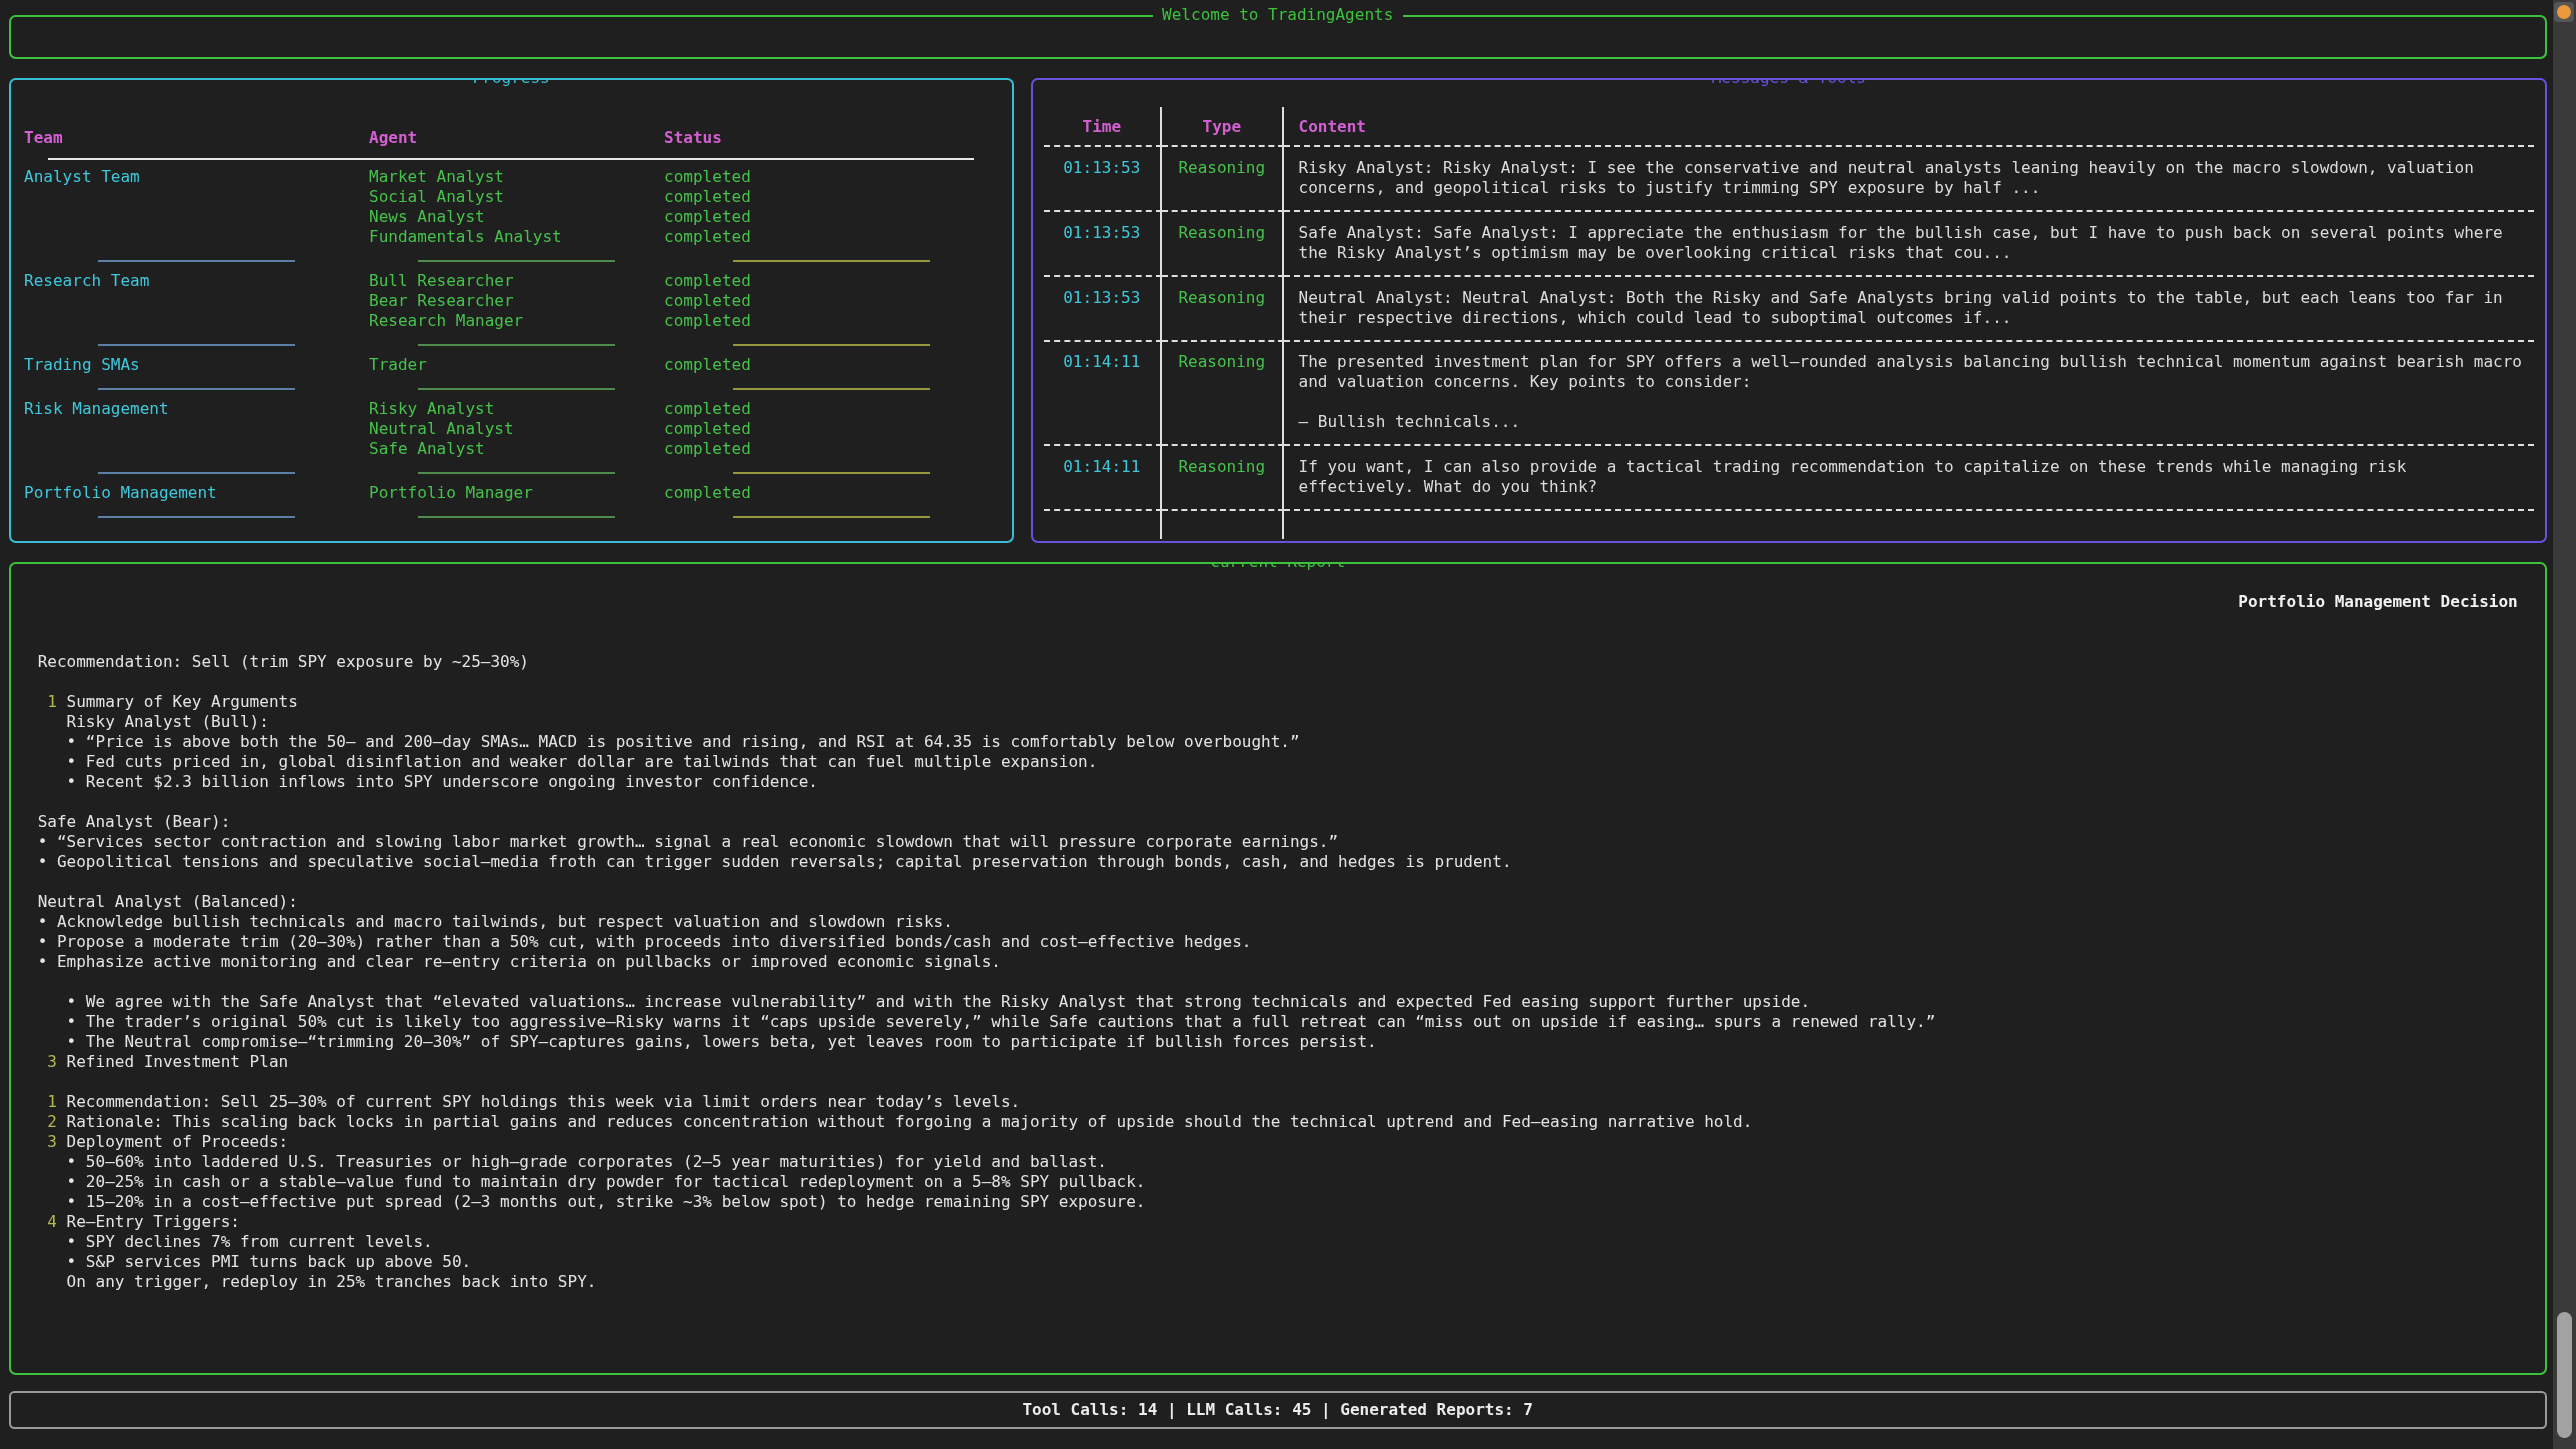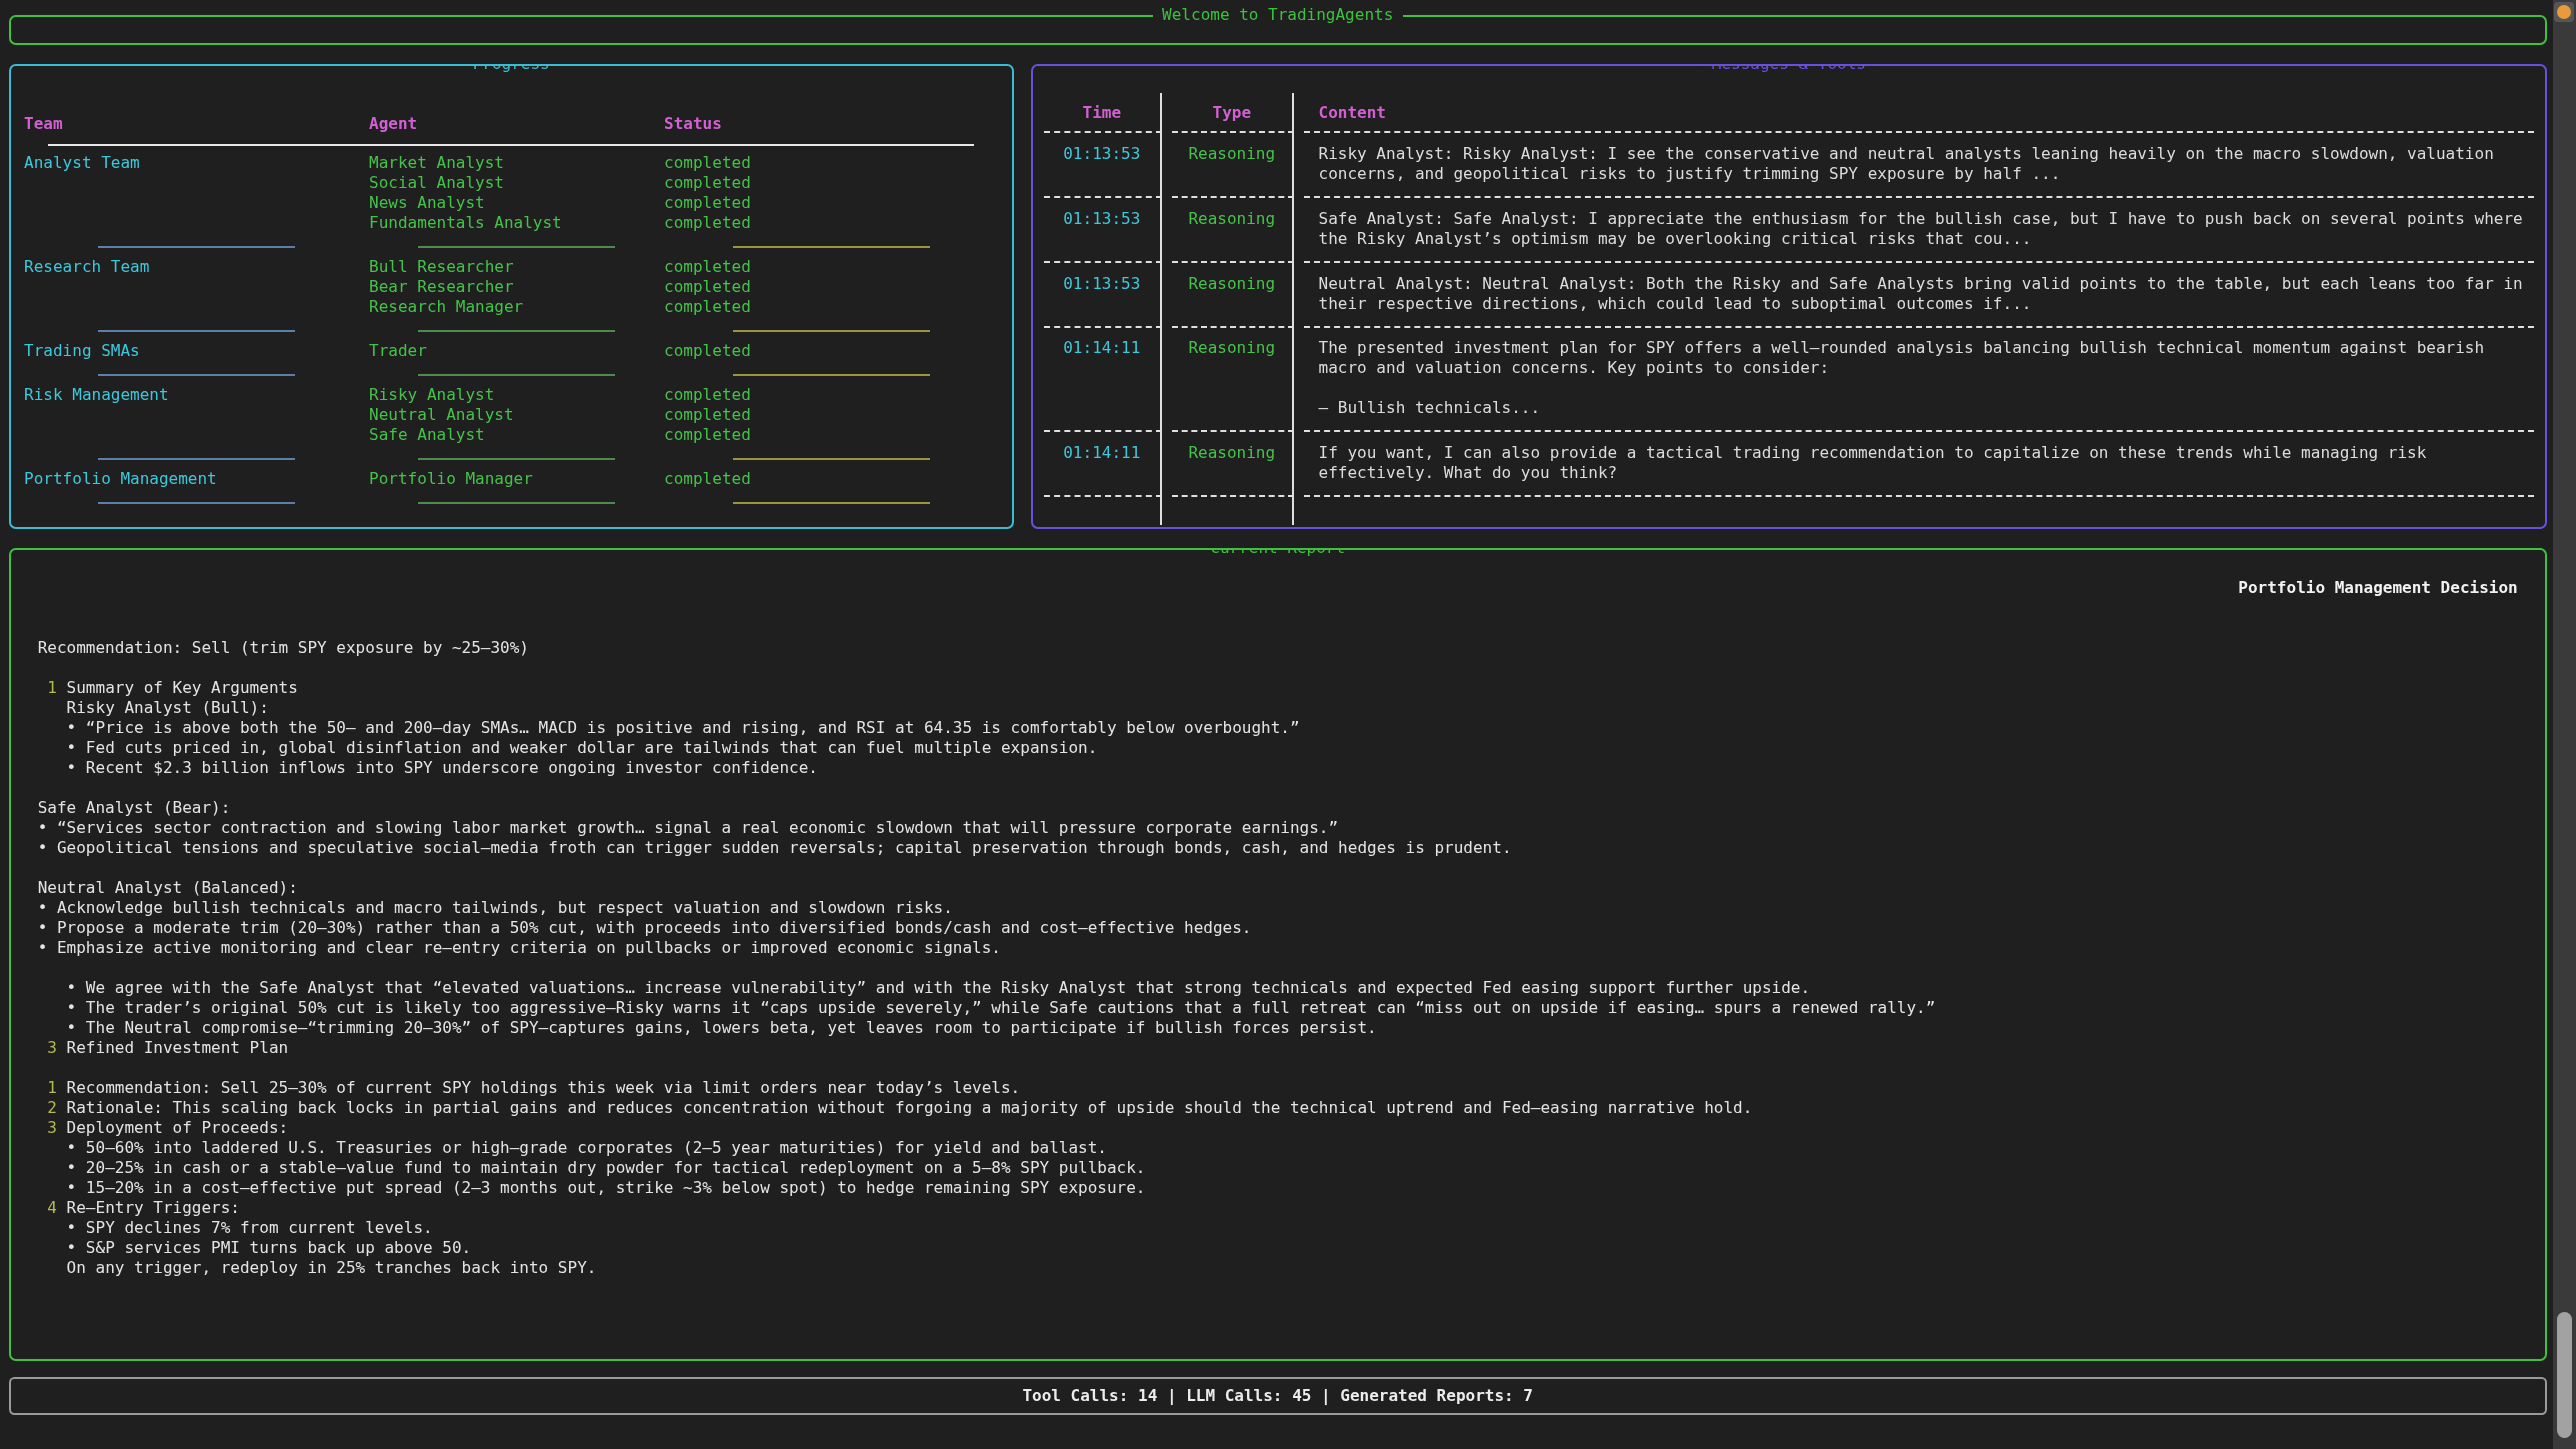--- a/index.html
+++ b/index.html
@@ -30,21 +30,21 @@
   .content{position:absolute;left:8.7px;top:14.8px;width:2538px;}
 
   
   .panel{position:relative;border:2px solid;border-radius:6.7px;background:var(--bg);}
   .panel-title{
     position:absolute;top:-11.4px;left:50%;transform:translateX(-50%);
     background:var(--bg);padding:0 9.4px;white-space:nowrap;
   }
 
   
-  .banner{height:30px;border-color:var(--green);}
+  .banner{height:44px;border-color:var(--green);}
   .banner .panel-title{color:var(--green);}
 
   
   .main-row{display:flex;gap:17.4px;margin-top:19px;height:465px;}
   .progress-panel{width:1005px;flex:none;border-color:var(--cyan);overflow:hidden;}
   .progress-panel .panel-title{color:var(--cyan);}
   .messages-panel{flex:1;border-color:var(--purple);overflow:hidden;}
   .messages-panel .panel-title{color:var(--purple);}
 
   
@@ -57,21 +57,21 @@
   .pg-agent{color:var(--ok-green);}
   .pg-status{color:var(--ok-green);}
   .pg-sep{height:20px;align-items:center;padding-top:8px;}
   .pg-sep span{display:block;height:0;border-top:2px solid;width:197px;margin:0 auto;}
   .pg-sep .s1{border-color:var(--sep-blue);}
   .pg-sep .s2{border-color:var(--sep-green);}
   .pg-sep .s3{border-color:var(--sep-olive);}
 
   
   .msg-table{margin:27px 10.7px 0 10.7px;}
-  .msg-grid{display:grid;grid-template-columns:118px 122px 1fr;gap:10px;}
+  .msg-grid{display:grid;grid-template-columns:118px 122px 1fr;}
   .msg-cell{padding:8px 9.4px;}
   .c-time{text-align:center;color:var(--time-cyan);border-right:2px solid var(--line-white);}
   .c-type{text-align:center;color:var(--ok-green);border-right:2px solid var(--line-white);}
   .c-content{padding-left:14.8px;color:var(--fg);white-space:pre-wrap;}
   .msg-headrow .msg-cell{font-weight:bold;color:var(--magenta);border-bottom:2px dashed var(--line-white);padding-top:10.7px;}
   .msg-headrow .c-content{text-align:left;}
   .msg-row .msg-cell{border-bottom:2px dashed var(--line-white);padding-top:10.7px;padding-bottom:12px;}
   .msg-tailrow .msg-cell{border-bottom:none;height:28px;padding:0 9.4px;}
 
   

